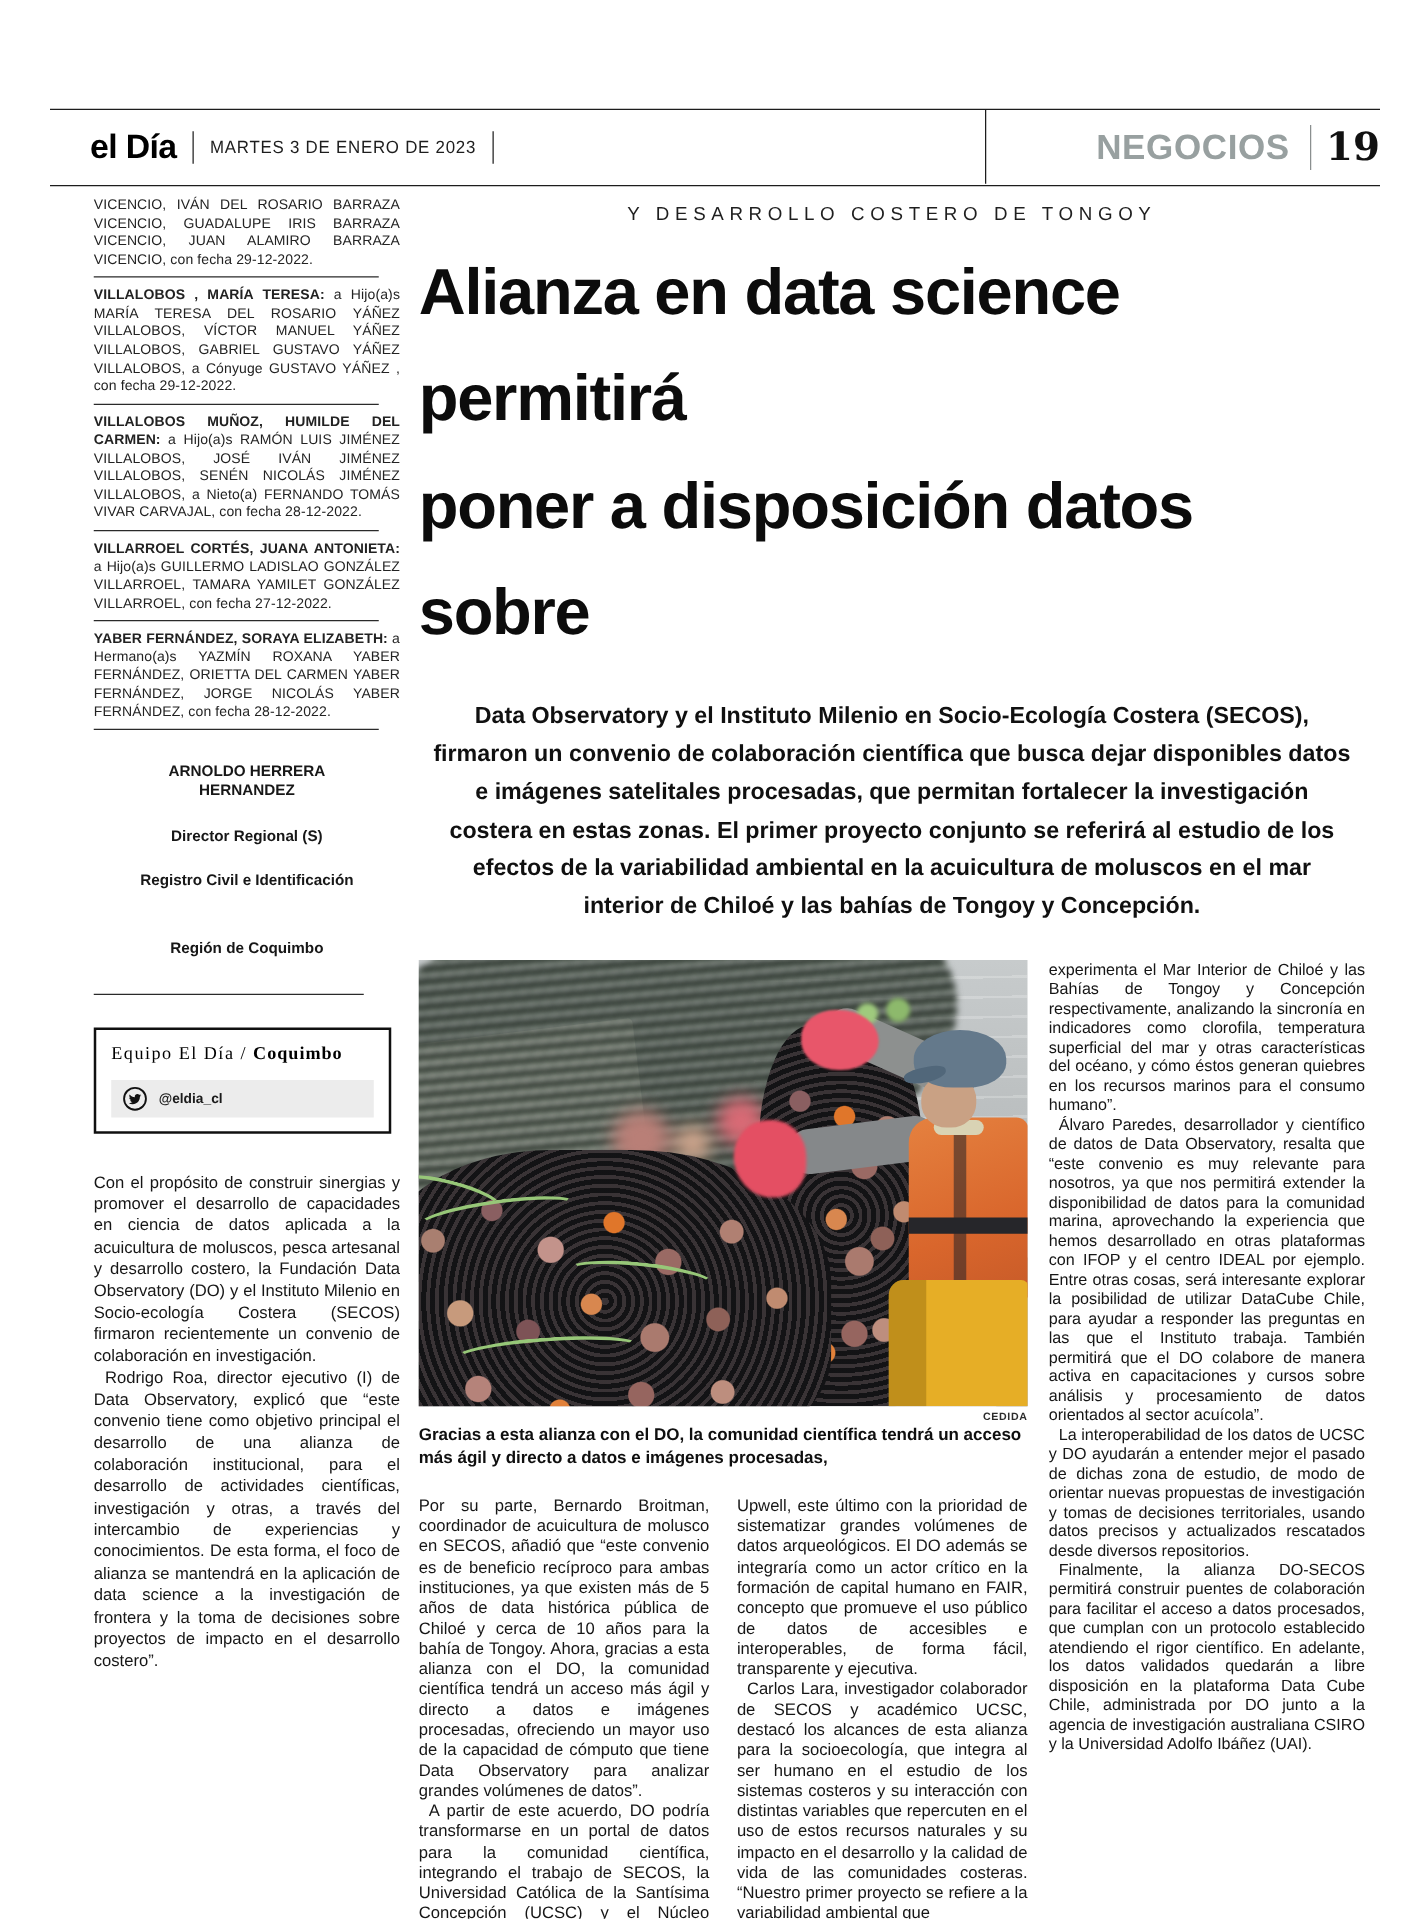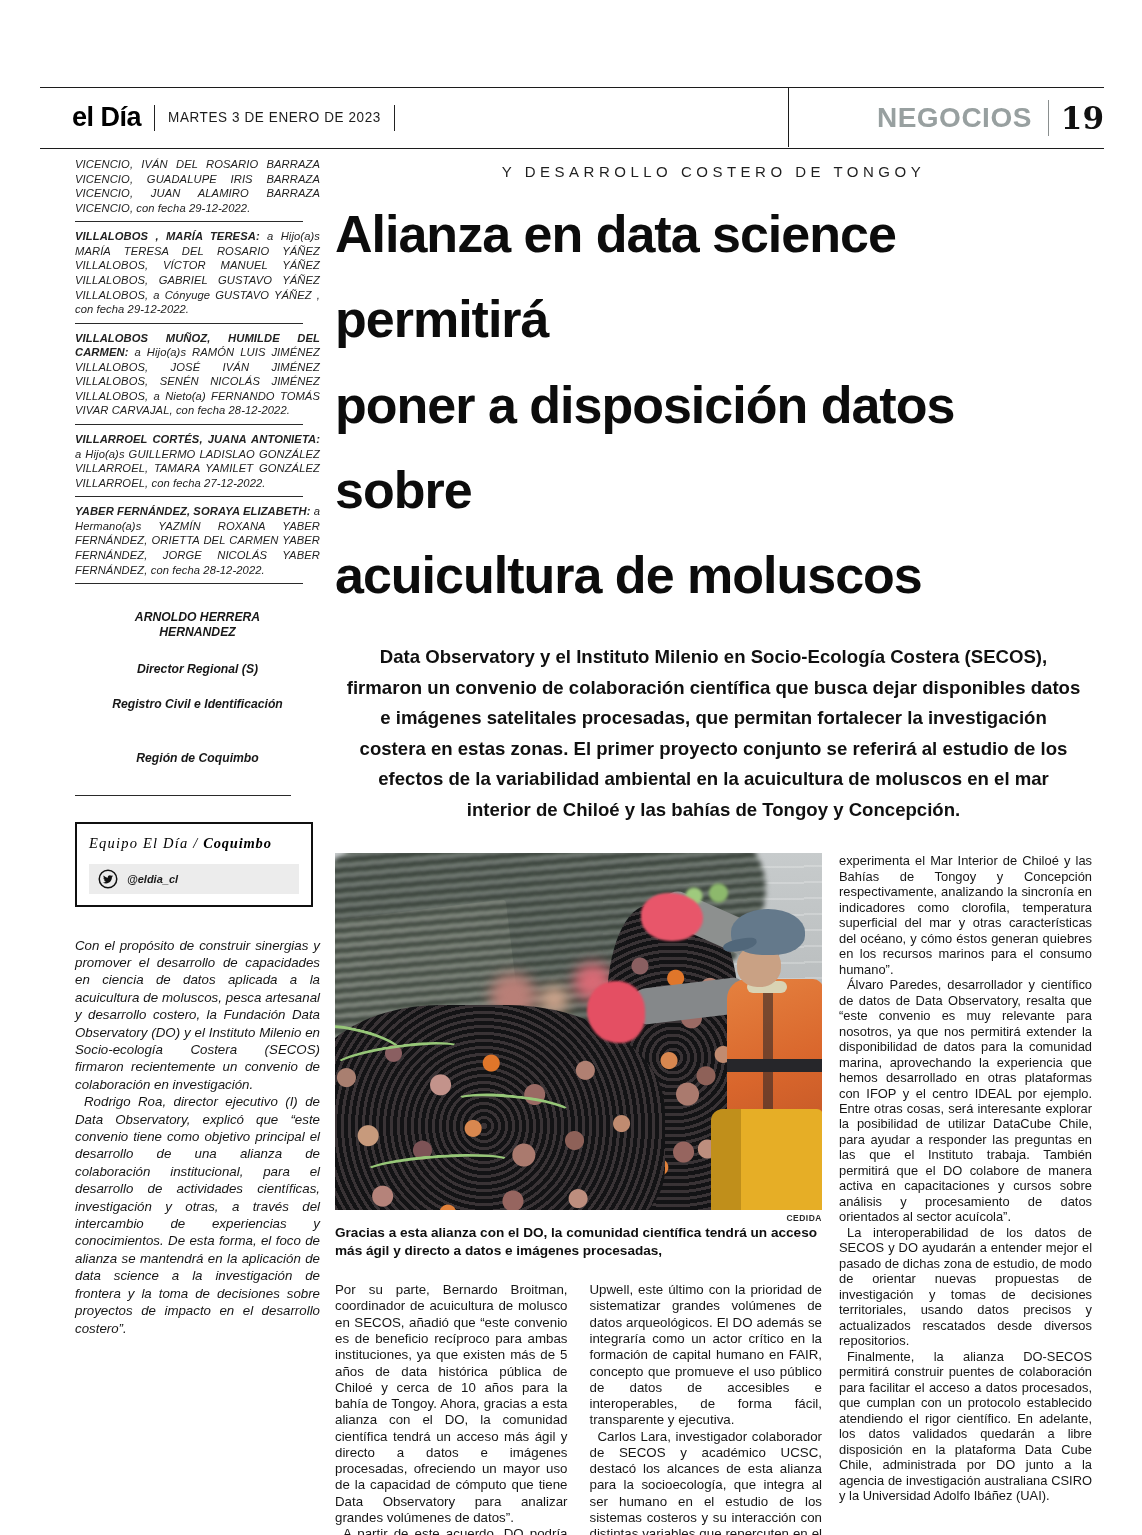--- a/index.html
+++ b/index.html
@@ -16,21 +16,21 @@
   .masthead { position:absolute; top:88px; left:40px; right:38px; height:59px; display:flex; align-items:center; }
   .logo { font-size:27px; font-weight:800; letter-spacing:-0.5px; color:#000; padding-left:32px; }
   .mh-div { width:0; border-left:1.6px solid #222; height:26px; margin:0 13px; }
   .mh-date { font-size:13.5px; letter-spacing:0.6px; color:#1d1d1d; transform:scaleY(1.05); }
   .mh-right { margin-left:auto; display:flex; align-items:center; border-left:1.4px solid #1c1c1c; align-self:stretch; padding-left:88px; }
   .section-label { font-size:28px; font-weight:800; letter-spacing:0.5px; }
   .page-number { font-family:"DejaVu Serif", serif; font-size:31px; font-weight:700; color:#111;
                  border-left:1.4px solid #8a8f8f; margin-left:16px; padding-left:12px; }
 
   
-  .left-col { position:absolute; left:75px; top:157px; width:245px;font-style:italic; }
+  .left-col { position:absolute; left:75px; top:157px; width:245px; }
   .notice { font-size:11.2px; line-height:1.3; text-align:justify; letter-spacing:0.1px; color:#222; }
   .notice b { letter-spacing:0.1px; }
   .sep-rule { border-top:1.3px solid #2a2a2a; width:93%; margin:6px 0 7px; }
   .signature { margin-top:26px; text-align:center; font-weight:700; font-size:12.2px; color:#171717; }
   .signature .sig-name { line-height:1.25; }
   .sig-gap1 { margin-top:21px; }
   .sig-gap2 { margin-top:21px; }
   .sig-gap3 { margin-top:40px;text-align:center; }
   .long-rule { border-top:1.3px solid #2a2a2a; width:88%; margin-top:30px; }
   .team-box { margin-top:26px; border:2px solid #101010; padding:11px 12px 11px; width:238px; }
@@ -192,21 +192,20 @@
     <p>Rodrigo Roa, director ejecutivo (I) de Data Observatory, explicó que “este convenio tiene como objetivo principal el desarrollo de una alianza de colaboración institucional, para el desarrollo de actividades científicas, investigación y otras, a través del intercambio de experiencias y conocimientos. De esta forma, el foco de alianza se mantendrá en la aplicación de data science a la investigación de frontera y la toma de decisiones sobre proyectos de impacto en el desarrollo costero”.</p>
   </div>
 </div>
 
 <div class="main">
   <div class="kicker">Y DESARROLLO COSTERO DE TONGOY</div>
 
   <div class="headline">
     <div>Alianza en data science permitirá</div>
     <div>poner a disposición datos sobre</div>
-    <div>acuicultura de moluscos</div>
   </div>
 
   <div class="lead">Data Observatory y el Instituto Milenio en Socio-Ecología Costera (SECOS), firmaron un convenio de colaboración científica que busca dejar disponibles datos e imágenes satelitales procesadas, que permitan fortalecer la investigación costera en estas zonas. El primer proyecto conjunto se referirá al estudio de los efectos de la variabilidad ambiental en la acuicultura de moluscos en el mar interior de Chiloé y las bahías de Tongoy y Concepción.</div>
 
   <div class="content-row">
     <div class="left-part">
 
       <div class="photo">
         <div class="ph ph-streaks"></div>
         <div class="ph ph-boat"></div>
@@ -248,17 +247,17 @@
         <div class="col">
           <p>Upwell, este último con la prioridad de sistematizar grandes volúmenes de datos arqueológicos. El DO además se integraría como un actor crítico en la formación de capital humano en FAIR, concepto que promueve el uso público de datos de accesibles e interoperables, de forma fácil, transparente y ejecutiva.</p>
           <p>Carlos Lara, investigador colaborador de SECOS y académico UCSC, destacó los alcances de esta alianza para la socioecología, que integra al ser humano en el estudio de los sistemas costeros y su interacción con distintas variables que repercuten en el uso de estos recursos naturales y su impacto en el desarrollo y la calidad de vida de las comunidades costeras. “Nuestro primer proyecto se refiere a la variabilidad ambiental que</p>
         </div>
       </div>
     </div>
 
     <div class="right-col">
       <p>experimenta el Mar Interior de Chiloé y las Bahías de Tongoy y Concepción respectivamente, analizando la sincronía en indicadores como clorofila, temperatura superficial del mar y otras características del océano, y cómo éstos generan quiebres en los recursos marinos para el consumo humano”.</p>
       <p>Álvaro Paredes, desarrollador y científico de datos de Data Observatory, resalta que “este convenio es muy relevante para nosotros, ya que nos permitirá extender la disponibilidad de datos para la comunidad marina, aprovechando la experiencia que hemos desarrollado en otras plataformas con IFOP y el centro IDEAL por ejemplo. Entre otras cosas, será interesante explorar la posibilidad de utilizar DataCube Chile, para ayudar a responder las preguntas en las que el Instituto trabaja. También permitirá que el DO colabore de manera activa en capacitaciones y cursos sobre análisis y procesamiento de datos orientados al sector acuícola”.</p>
-      <p>La interoperabilidad de los datos de SECOS y DO ayudarán a entender mejor el pasado de dichas zona de estudio, de modo de orientar nuevas propuestas de investigación y tomas de decisiones territoriales, usando datos precisos y actualizados rescatados desde diversos repositorios.</p>
+      <p>La interoperabilidad de los datos de UCSC y DO ayudarán a entender mejor el pasado de dichas zona de estudio, de modo de orientar nuevas propuestas de investigación y tomas de decisiones territoriales, usando datos precisos y actualizados rescatados desde diversos repositorios.</p>
       <p>Finalmente, la alianza DO-SECOS permitirá construir puentes de colaboración para facilitar el acceso a datos procesados, que cumplan con un protocolo establecido atendiendo el rigor científico. En adelante, los datos validados quedarán a libre disposición en la plataforma Data Cube Chile, administrada por DO junto a la agencia de investigación australiana CSIRO y la Universidad Adolfo Ibáñez (UAI).</p>
     </div>
   </div>
 </div>
 
 </body></html>

